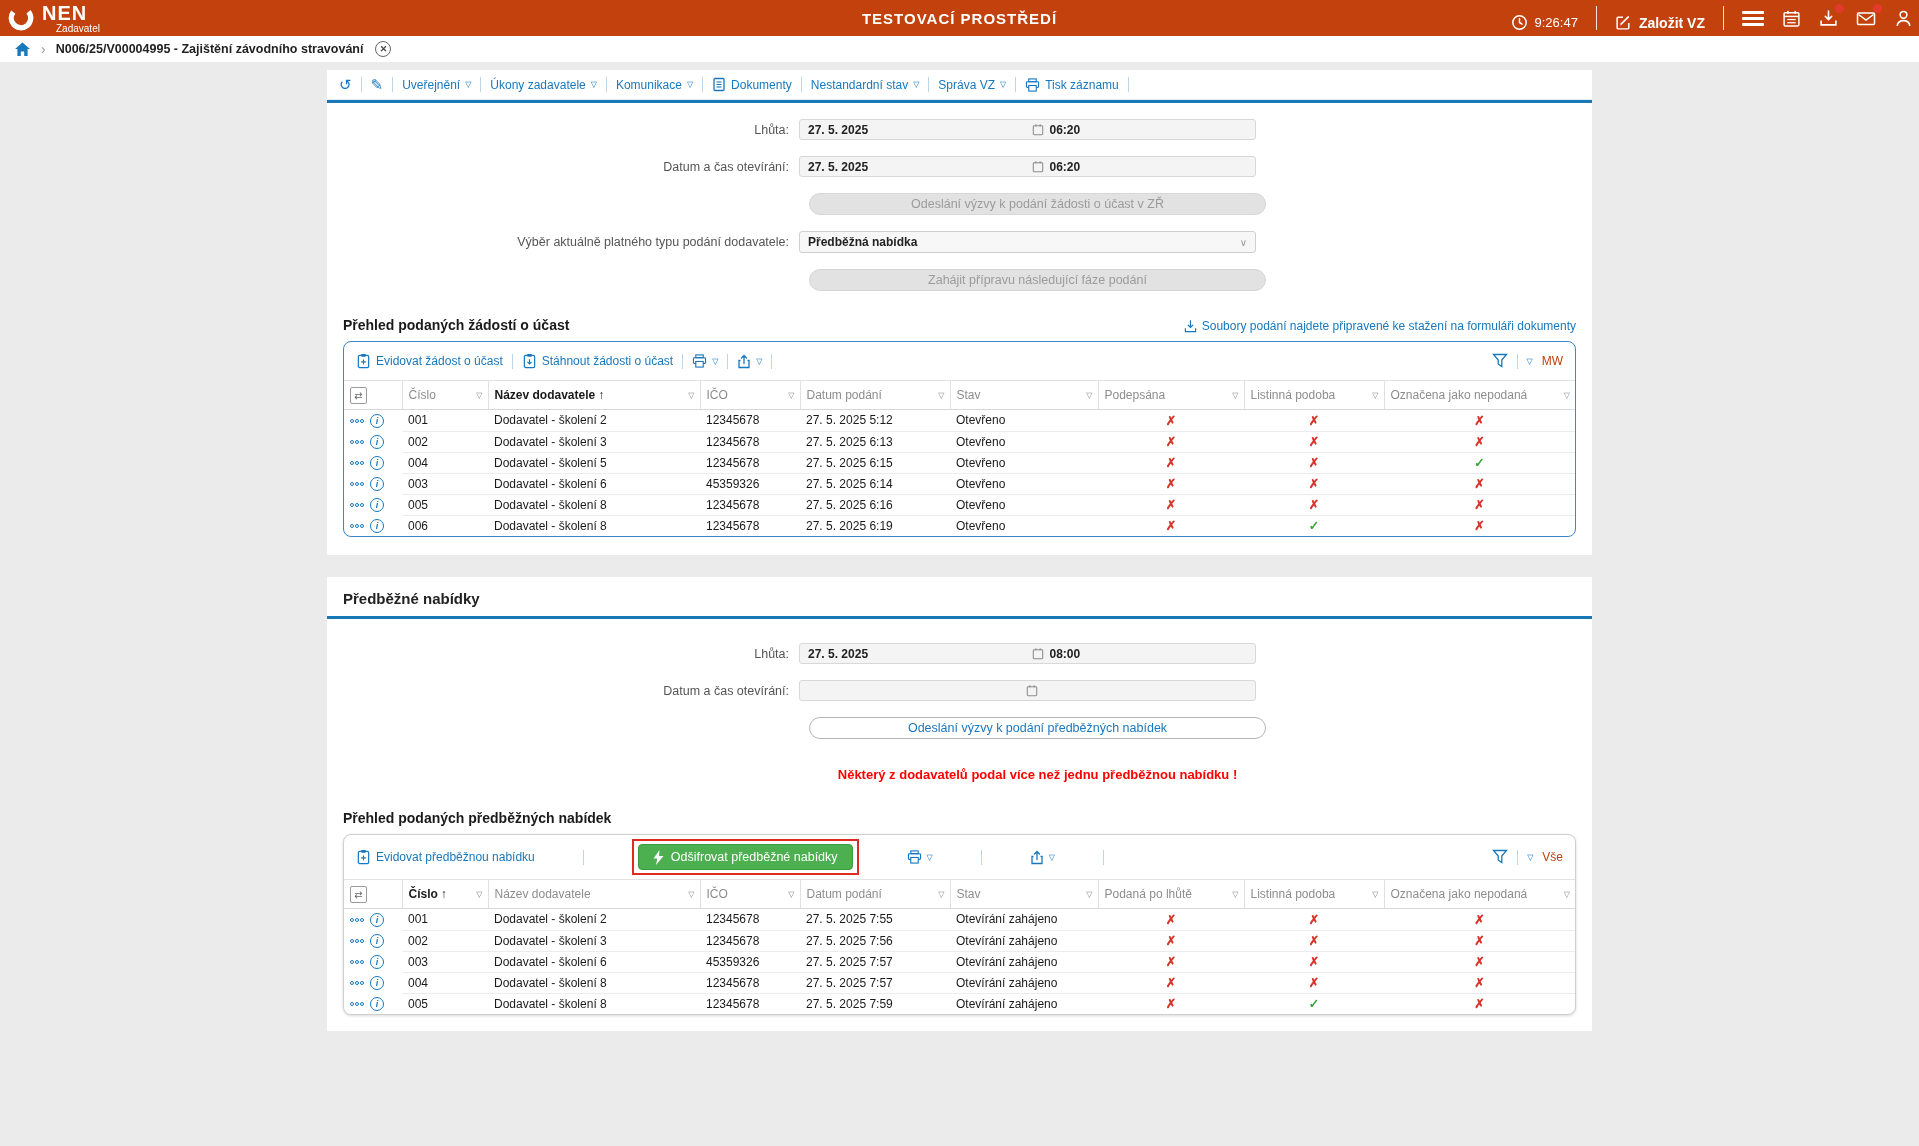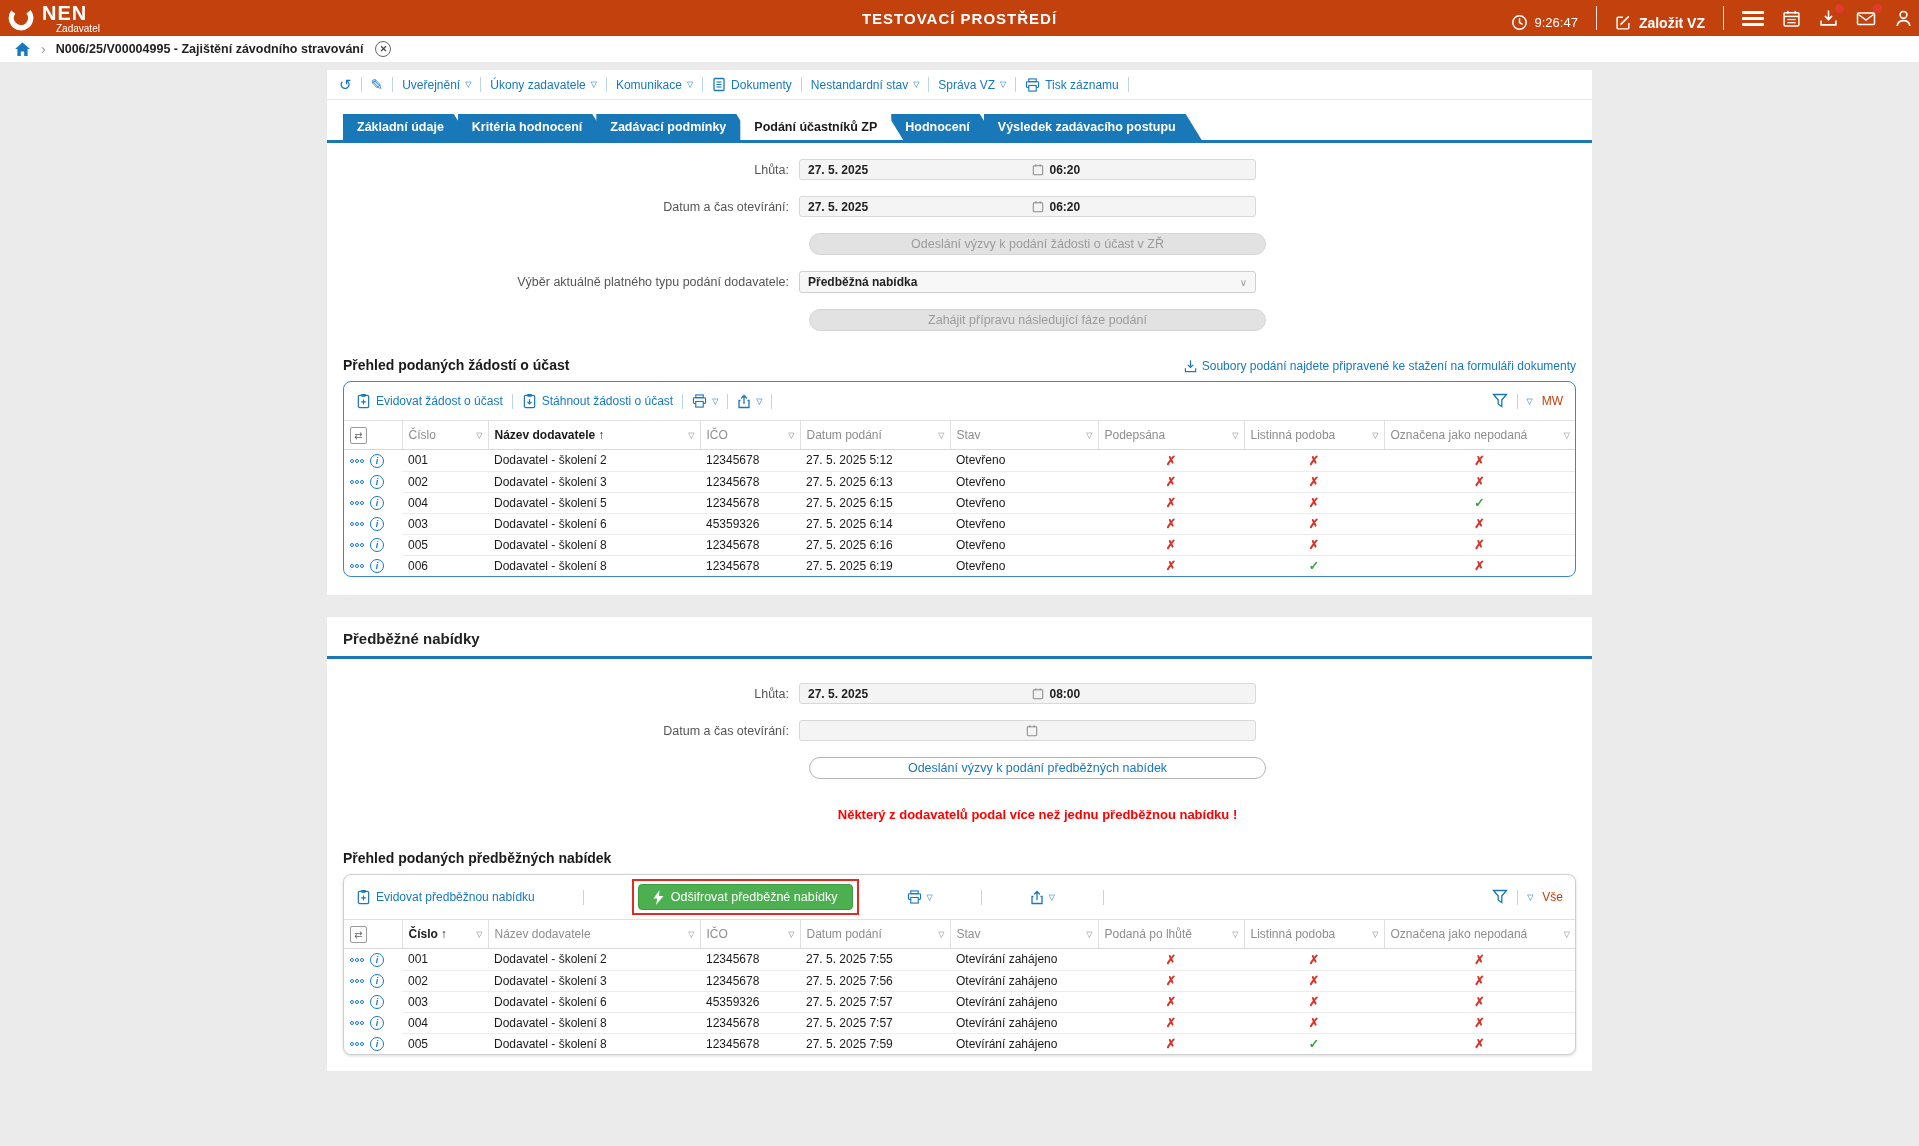--- a/index.html
+++ b/index.html
@@ -222,28 +222,20 @@
       <svg width="15" height="14" viewBox="0 0 16 15">
         <rect x="4" y="1" width="8" height="3" fill="none" stroke="#1878be" stroke-width="1.2"></rect>
         <rect x="1.5" y="4" width="13" height="6" rx="1" fill="none" stroke="#1878be" stroke-width="1.2"></rect>
         <rect x="4" y="8" width="8" height="6" fill="#fff" stroke="#1878be" stroke-width="1.2"></rect>
       </svg>
       <span>Tisk záznamu</span>
     </span>
     <span class="rt-sep"></span>
   </div>
 
-  <div class="tabs">
-    <div class="tab">Základní údaje</div>
-    <div class="tab">Kritéria hodnocení</div>
-    <div class="tab">Zadávací podmínky</div>
-    <div class="tab active">Podání účastníků ZP</div>
-    <div class="tab">Hodnocení</div>
-    <div class="tab">Výsledek zadávacího postupu</div>
-  </div>
   <div class="tabs-rule"></div>
 
   <div class="form-row">
     <span class="form-label">Lhůta:</span>
     <div class="field">
       <span class="date-part">27. 5. 2025</span>
       <span class="time-part">
         <svg class="cal-icon" width="12" height="13" viewBox="0 0 14 15">
           <rect x="1.5" y="3" width="11" height="10.5" rx="1" fill="none" stroke="#8a8a8a" stroke-width="1.2"></rect>
           <line x1="4.5" y1="1.5" x2="4.5" y2="4" stroke="#8a8a8a" stroke-width="1.2"></line>

